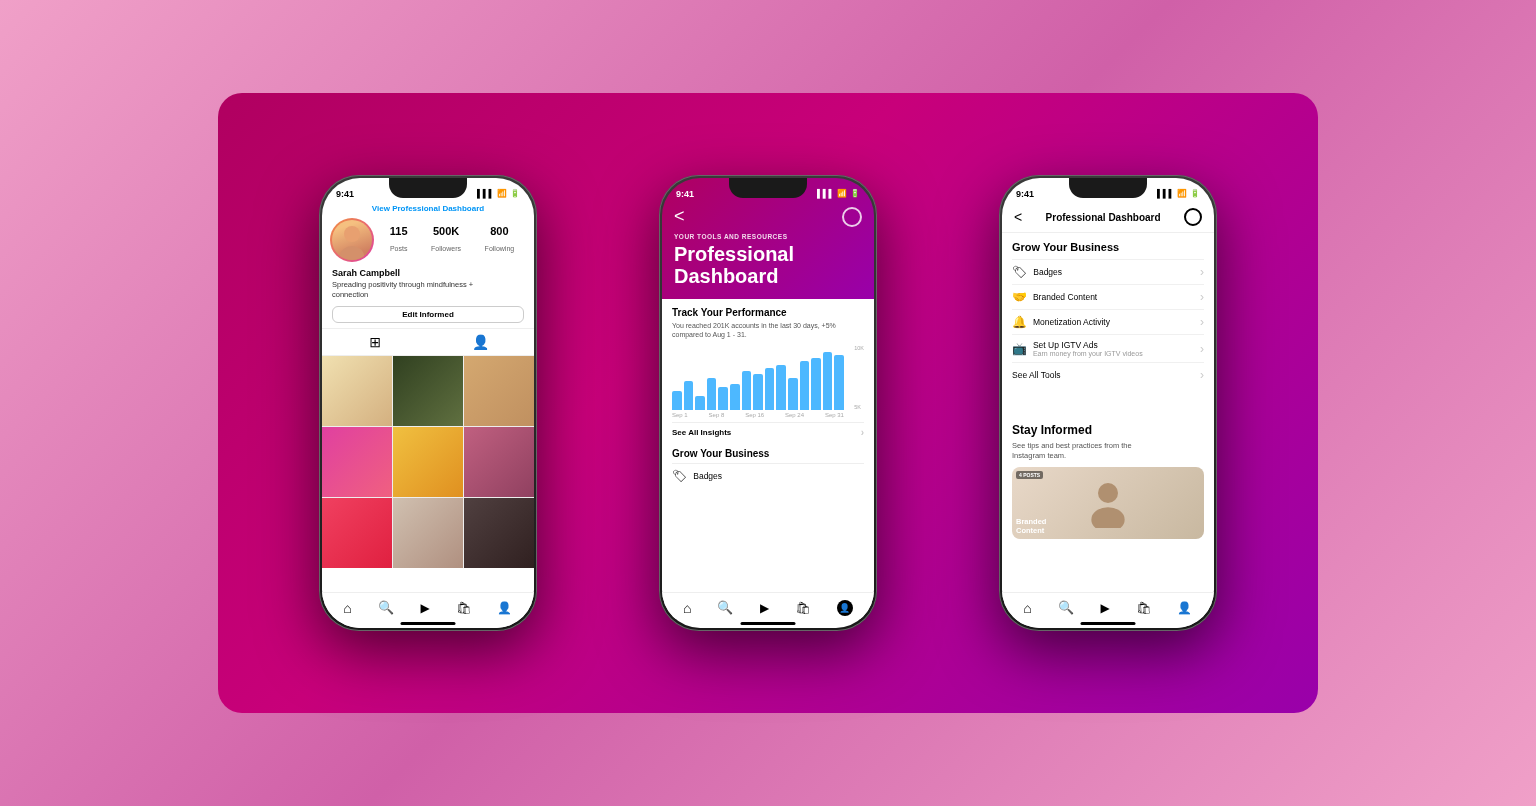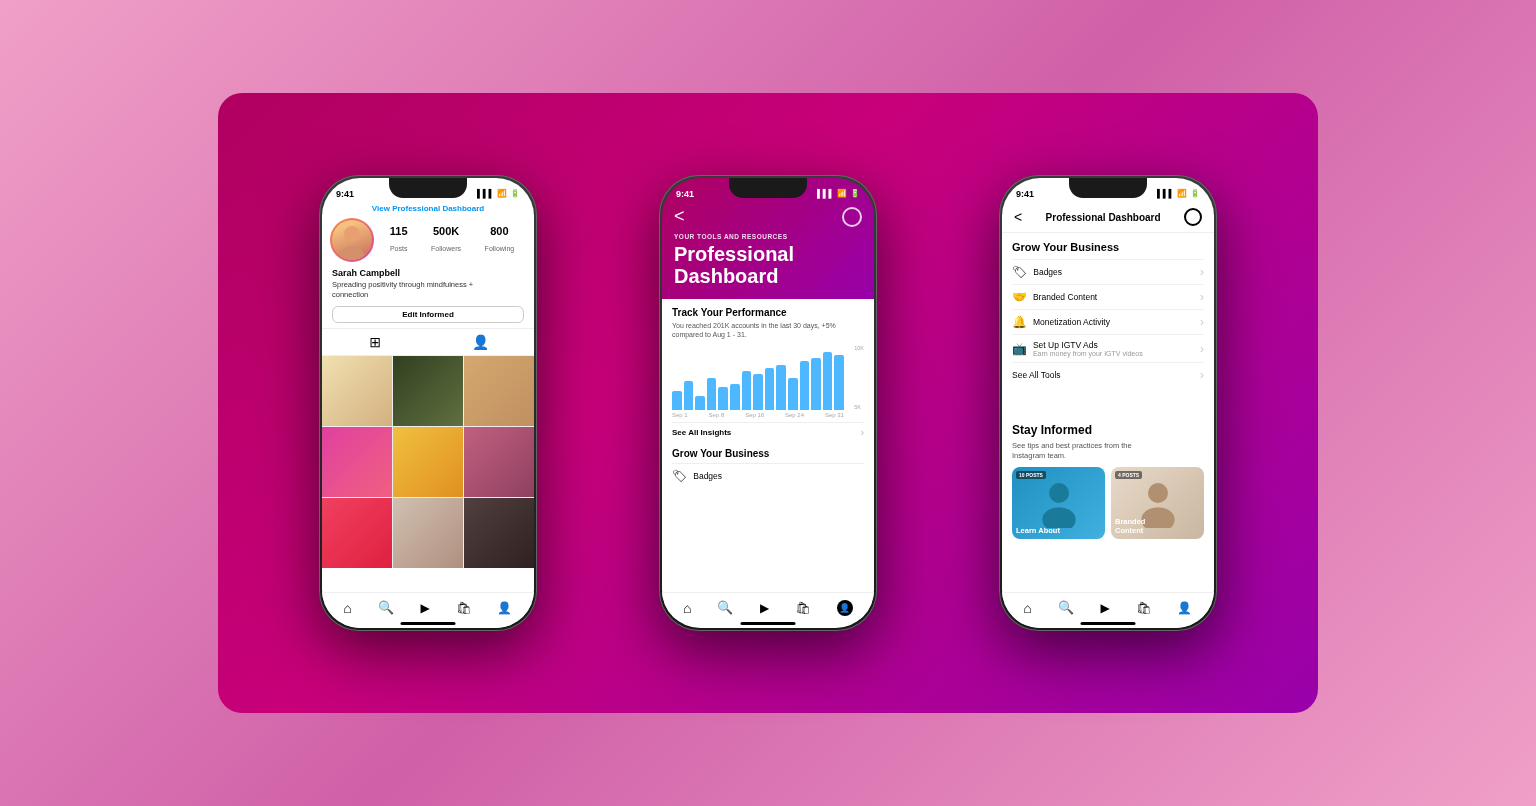--- a/index.html
+++ b/index.html
@@ -250,30 +250,20 @@
             </div>
           </div>
 
           <div style="margin-top:6px;">
             <div style="font-size:12px;font-weight:800;margin-bottom:4px;margin-top:36px;">Stay Informed</div>
             <div style="font-size:7.5px;color:#555;margin-bottom:6px;line-height:1.3;white-space:pre-line;">See tips and best practices from the
 Instagram team.</div>
 
             <div style="display:flex;gap:6px;">
 
-              <div style="flex:1;border-radius:8px;overflow:hidden;height:72px;position:relative;background:linear-gradient(135deg,#2090c0,#40b0e0);">
-                <div style="width:100%;height:100%;display:flex;align-items:center;justify-content:center;">
-                  <svg viewBox="0 0 60 60" width="50" height="50">
-                    <circle cx="30" cy="18" r="12" fill="#1a7a9a"></circle>
-                    <ellipse cx="30" cy="50" rx="20" ry="15" fill="#1a7a9a"></ellipse>
-                  </svg>
-                </div>
-                <div style="position:absolute;top:4px;left:4px;background:rgba(0,0,0,0.5);color:#fff;font-size:5px;padding:1px 3px;border-radius:2px;font-weight:700;">10 POSTS</div>
-                <div style="position:absolute;bottom:4px;left:4px;font-size:7.5px;font-weight:800;color:#fff;line-height:1.2;">Learn About</div>
-              </div>
 
               <div style="flex:1;border-radius:8px;overflow:hidden;height:72px;position:relative;background:linear-gradient(135deg,#e8d8c8,#c8b8a0);">
                 <div style="width:100%;height:100%;display:flex;align-items:center;justify-content:center;">
                   <svg viewBox="0 0 60 60" width="50" height="50">
                     <circle cx="30" cy="18" r="12" fill="#b09070"></circle>
                     <ellipse cx="30" cy="50" rx="20" ry="15" fill="#b09070"></ellipse>
                   </svg>
                 </div>
                 <div style="position:absolute;top:4px;left:4px;background:rgba(0,0,0,0.5);color:#fff;font-size:5px;padding:1px 3px;border-radius:2px;font-weight:700;">4 POSTS</div>
                 <div style="position:absolute;bottom:4px;left:4px;font-size:7.5px;font-weight:800;color:#fff;line-height:1.2;white-space:pre-line;">Branded

